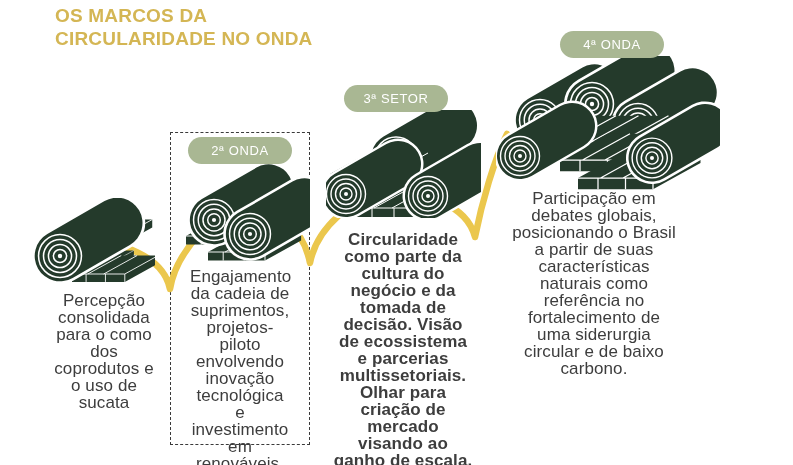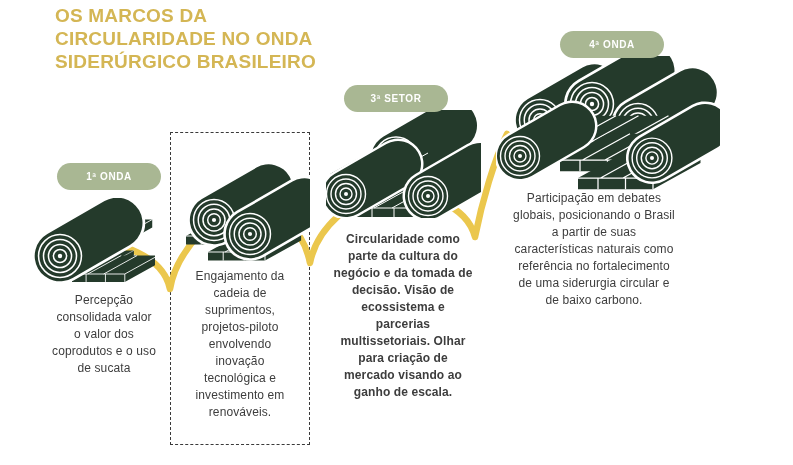--- a/index.html
+++ b/index.html
@@ -22,27 +22,27 @@
   }
   .title span{display:block;}
   .dashed-box{
     position:absolute;left:170px;top:132px;width:140px;height:313px;
     border:1.5px dashed #3a3a3a;z-index:1;background:transparent;
   }
   .wave-curve{position:absolute;left:0;top:0;z-index:2;}
   .illus{position:absolute;z-index:3;overflow:hidden;}
   .badge{
     position:absolute;z-index:4;width:104px;height:27px;border-radius:14px;
-    background:var(--badge-sage,#A9B793);color:#fff;font-weight:700;
-    font-size:10px;letter-spacing:.6px;
+    background:var(--badge-sage,#A9B793);color:#fff;font-weight:400;
+    font-size:13px;letter-spacing:.6px;
     display:flex;align-items:center;justify-content:center;
   }
   .desc{
     position:absolute;z-index:3;margin:0;text-align:center;
-    font-size:12px;line-height:17px;letter-spacing:.1px;
+    font-size:17px;line-height:17px;letter-spacing:.1px;
     color:var(--body-text,#3D3D3D);
   }
   .badge-1{left:57px;top:163px;}
   .badge-2{left:188px;top:137px;}
   .badge-3{left:344px;top:85px;}
   .badge-4{left:560px;top:31px;}
   .illus-1{left:30px;top:198px;}
   .illus-2{left:180px;top:162px;}
   .illus-3{left:326px;top:110px;}
   .illus-4{left:496px;top:56px;}
@@ -70,45 +70,44 @@
       <path d="M0 0 L60 0 L98 -21 M60 0 L60 9 M18 0 L56 -21 M36 0 L74 -21 M16 0 L16 9 M38 0 L38 9" fill="none" stroke="#fff" stroke-width="1"></path>
     </g>
   </defs>
 </svg>
 
 <div class="canvas">
 
   <h1 class="title">
     <span>OS MARCOS DA</span>
     <span>CIRCULARIDADE NO ONDA</span>
-    <span>SIDERÚRGICO BRASILEIRO</span>
   </h1>
 
   <div class="dashed-box"></div>
 
   <svg class="wave-curve" width="793" height="465" viewBox="0 0 793 465">
     <path d="M70 232 C125 245 163 255 170 289
              C176 252 215 210 245 204
              C277 209 303 227 310 263
              C317 227 352 198 388 191
              C424 195 466 202 475 237
              C482 202 494 160 507 134" fill="none" style="stroke:var(--wave-yellow,#EBC74D)" stroke-width="6.5" stroke-linecap="round" stroke-linejoin="round"></path>
   </svg>
 
-  <div class="badge badge-1">
-    <span>1ª ONDA</span>
-  </div>
   <svg class="illus illus-1" width="125" height="85" viewBox="0 0 125 85">
     <use href="#slab" transform="translate(36,40) scale(0.88)"></use>
     <use href="#slab" transform="translate(50,64) scale(0.55)"></use>
     <use href="#slab" transform="translate(42,76) scale(0.88)"></use>
     <use href="#coil" transform="translate(30,58) scale(1.1)"></use>
   </svg>
-  <p class="desc desc-1">Percepção consolidada valor o valor dos coprodutos e o uso de sucata</p>
+  <p class="desc desc-1">Percepção consolidada para o como dos coprodutos e o uso de sucata</p>
 
+  <div class="badge badge-2">
+    <span>2ª ONDA</span>
+  </div>
   <svg class="illus illus-2" width="130" height="100" viewBox="0 0 130 100">
     <use href="#slab" transform="translate(6,74) scale(0.95)"></use>
     <use href="#slab" transform="translate(28,90) scale(0.95)"></use>
     <use href="#coil" transform="translate(34,58) scale(1.05)"></use>
     <use href="#coil" transform="translate(70,72) scale(1.05)"></use>
   </svg>
   <p class="desc desc-2">Engajamento da cadeia de suprimentos, projetos-piloto envolvendo inovação tecnológica e investimento em renováveis.</p>
 
   <div class="badge badge-3">
     <span>3ª SETOR</span>

